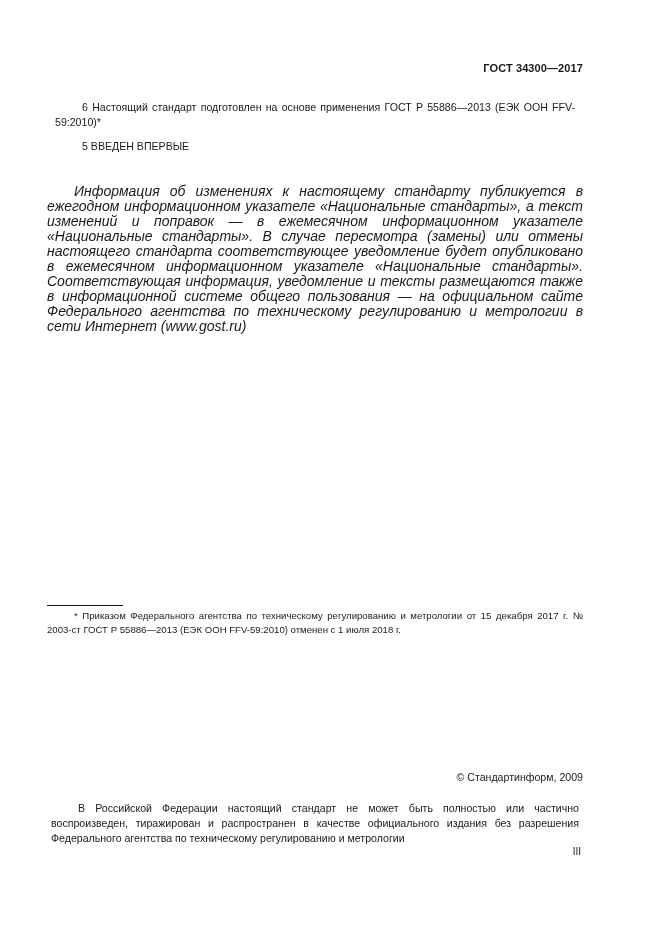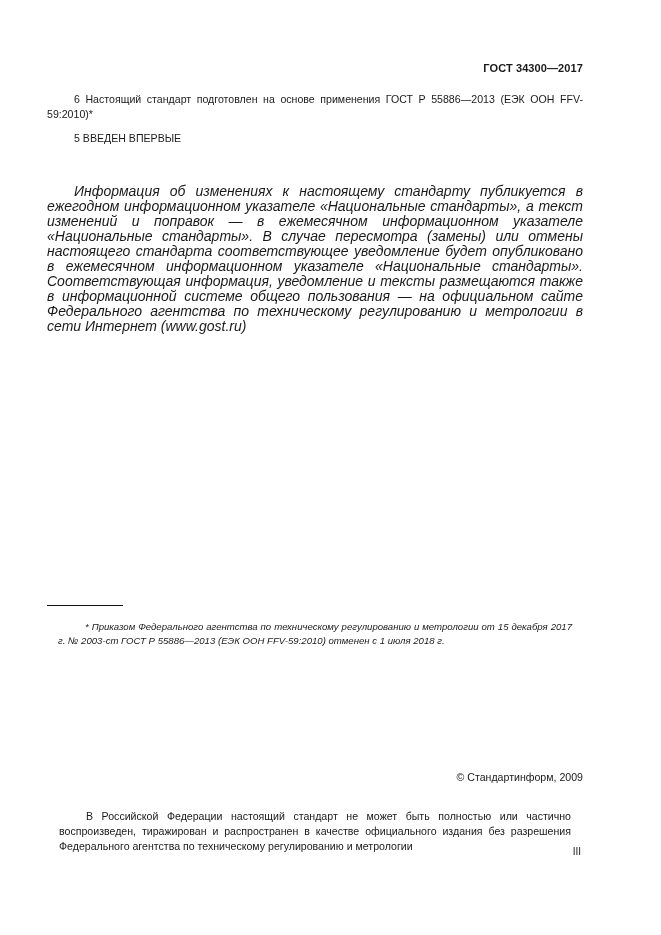--- a/index.html
+++ b/index.html
@@ -8,26 +8,26 @@
     .abs { position: absolute; }
     .header { top: 62px; right: 78px; font-size: 11px; font-weight: bold; letter-spacing: 0.1px; }
     .para { left: 47px; width: 536px; font-size: 10.6px; line-height: 15px; text-align: justify; }
     .para .first { text-indent: 27px; }
     .p6 { top: 92px; }
     .p7 { top: 131px; }
     .info { top: 184px; font-style: italic; font-size: 14px; line-height: 15px; }
     .info p { margin: 0; text-indent: 27px; text-align: justify; }
     .fn-rule { left: 47px; top: 605px; width: 76px; height: 0; border-top: 1.3px solid #111; }
     .footnote { top: 609px; left: 47px; width: 536px; font-size: 9.6px; line-height: 14px; text-align: justify; }
-    .footnote p { margin: 11px; text-indent: 27px; font-style: italic; }
+    .footnote p { margin: 0; text-indent: 27px; }
     .copyright { top: 771px; right: 78px; font-size: 10.6px; }
     .rights { top: 797px; font-size: 10.6px; line-height: 15px; }
-    .rights p { margin: 12px; text-indent: 27px; text-align: justify; }
+    .rights p { margin: 4px; text-indent: 27px; text-align: justify; }
     .pagenum { top: 846px; right: 80px; font-size: 10px; }
-    p { margin: 0; }
+    p { margin: 8px; }
   </style>
 </head>
 <body>
 
 <div class="abs header">ГОСТ 34300—2017</div>
 
 <div class="abs para p6">
   <p class="first">6 Настоящий стандарт подготовлен на основе применения ГОСТ Р 55886—2013 (ЕЭК ООН FFV-59:2010)*</p>
 </div>
 

